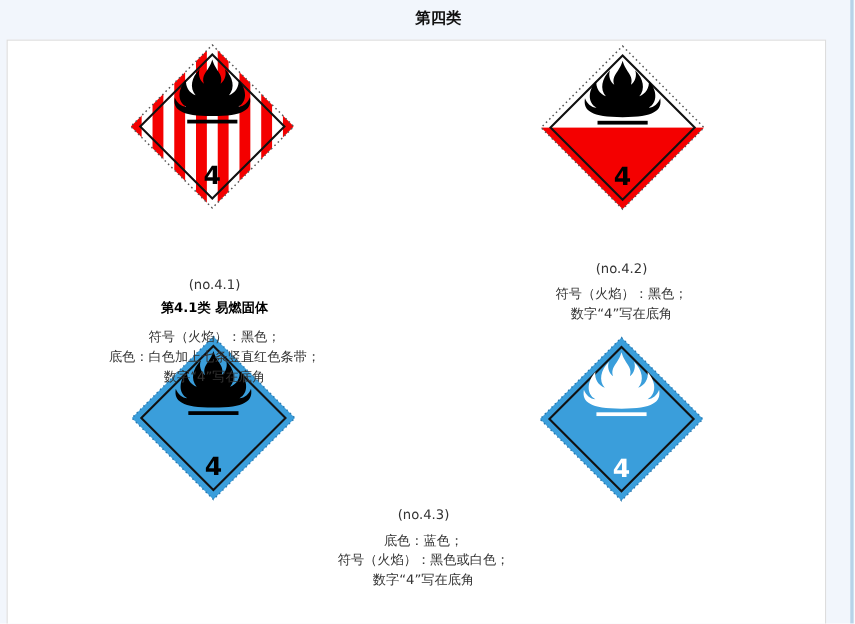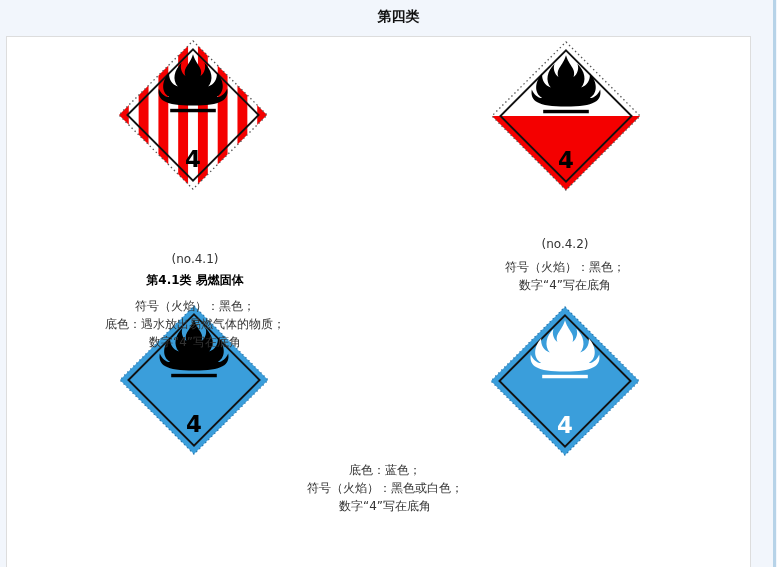--- a/index.html
+++ b/index.html
@@ -117,29 +117,30 @@
       <path fill="#ffffff" d="M80 16 C83 27 91 30 88 39 C92 36 94 30 92 25 C100 33 102 43 96 50 C102 48 106 42 105 35 C113 44 114 56 105 61 C110 61 114 57 116 52 C118 64 110 70 80 70 C50 70 42 64 44 52 C46 57 50 61 55 61 C46 56 47 44 55 35 C54 42 58 48 64 50 C58 43 60 33 68 25 C66 30 68 36 72 39 C69 30 77 27 80 16 Z"></path>
       <rect x="56" y="73.5" width="48" height="3.6" fill="#ffffff"></rect>
     </g>
     <text x="80" y="135" font-size="24" font-weight="bold" text-anchor="middle" fill="#ffffff">4</text>
   </svg>
 
   <div class="caption" style="left:35px;top:207px;margin-top:45px;">
     <div class="no">(no.4.1)</div>
     <div class="heading">第4.1类 易燃固体</div>
     <div class="line">符号（火焰）：黑色；</div>
-    <div class="line">底色：遇水放出易燃气体的物质；</div>
+    <div class="line">底色：白色加上七条竖直红色条带；</div>
     <div class="line">数字“4”写在底角</div>
   </div>
 
   <div class="caption" style="left:405px;top:197px;margin-top:40px;">
     <div class="no">(no.4.2)</div>
     <div class="line">符号（火焰）：黑色；</div>
     <div class="line">数字“4”写在底角</div>
   </div>
 
   <div class="caption" style="left:225px;top:461px;">
+    <div class="no">(no.4.3)</div>
     <div class="line">底色：蓝色；</div>
     <div class="line">符号（火焰）：黑色或白色；</div>
     <div class="line">数字“4”写在底角</div>
   </div>
 
 </div>
 
 </body></html>

